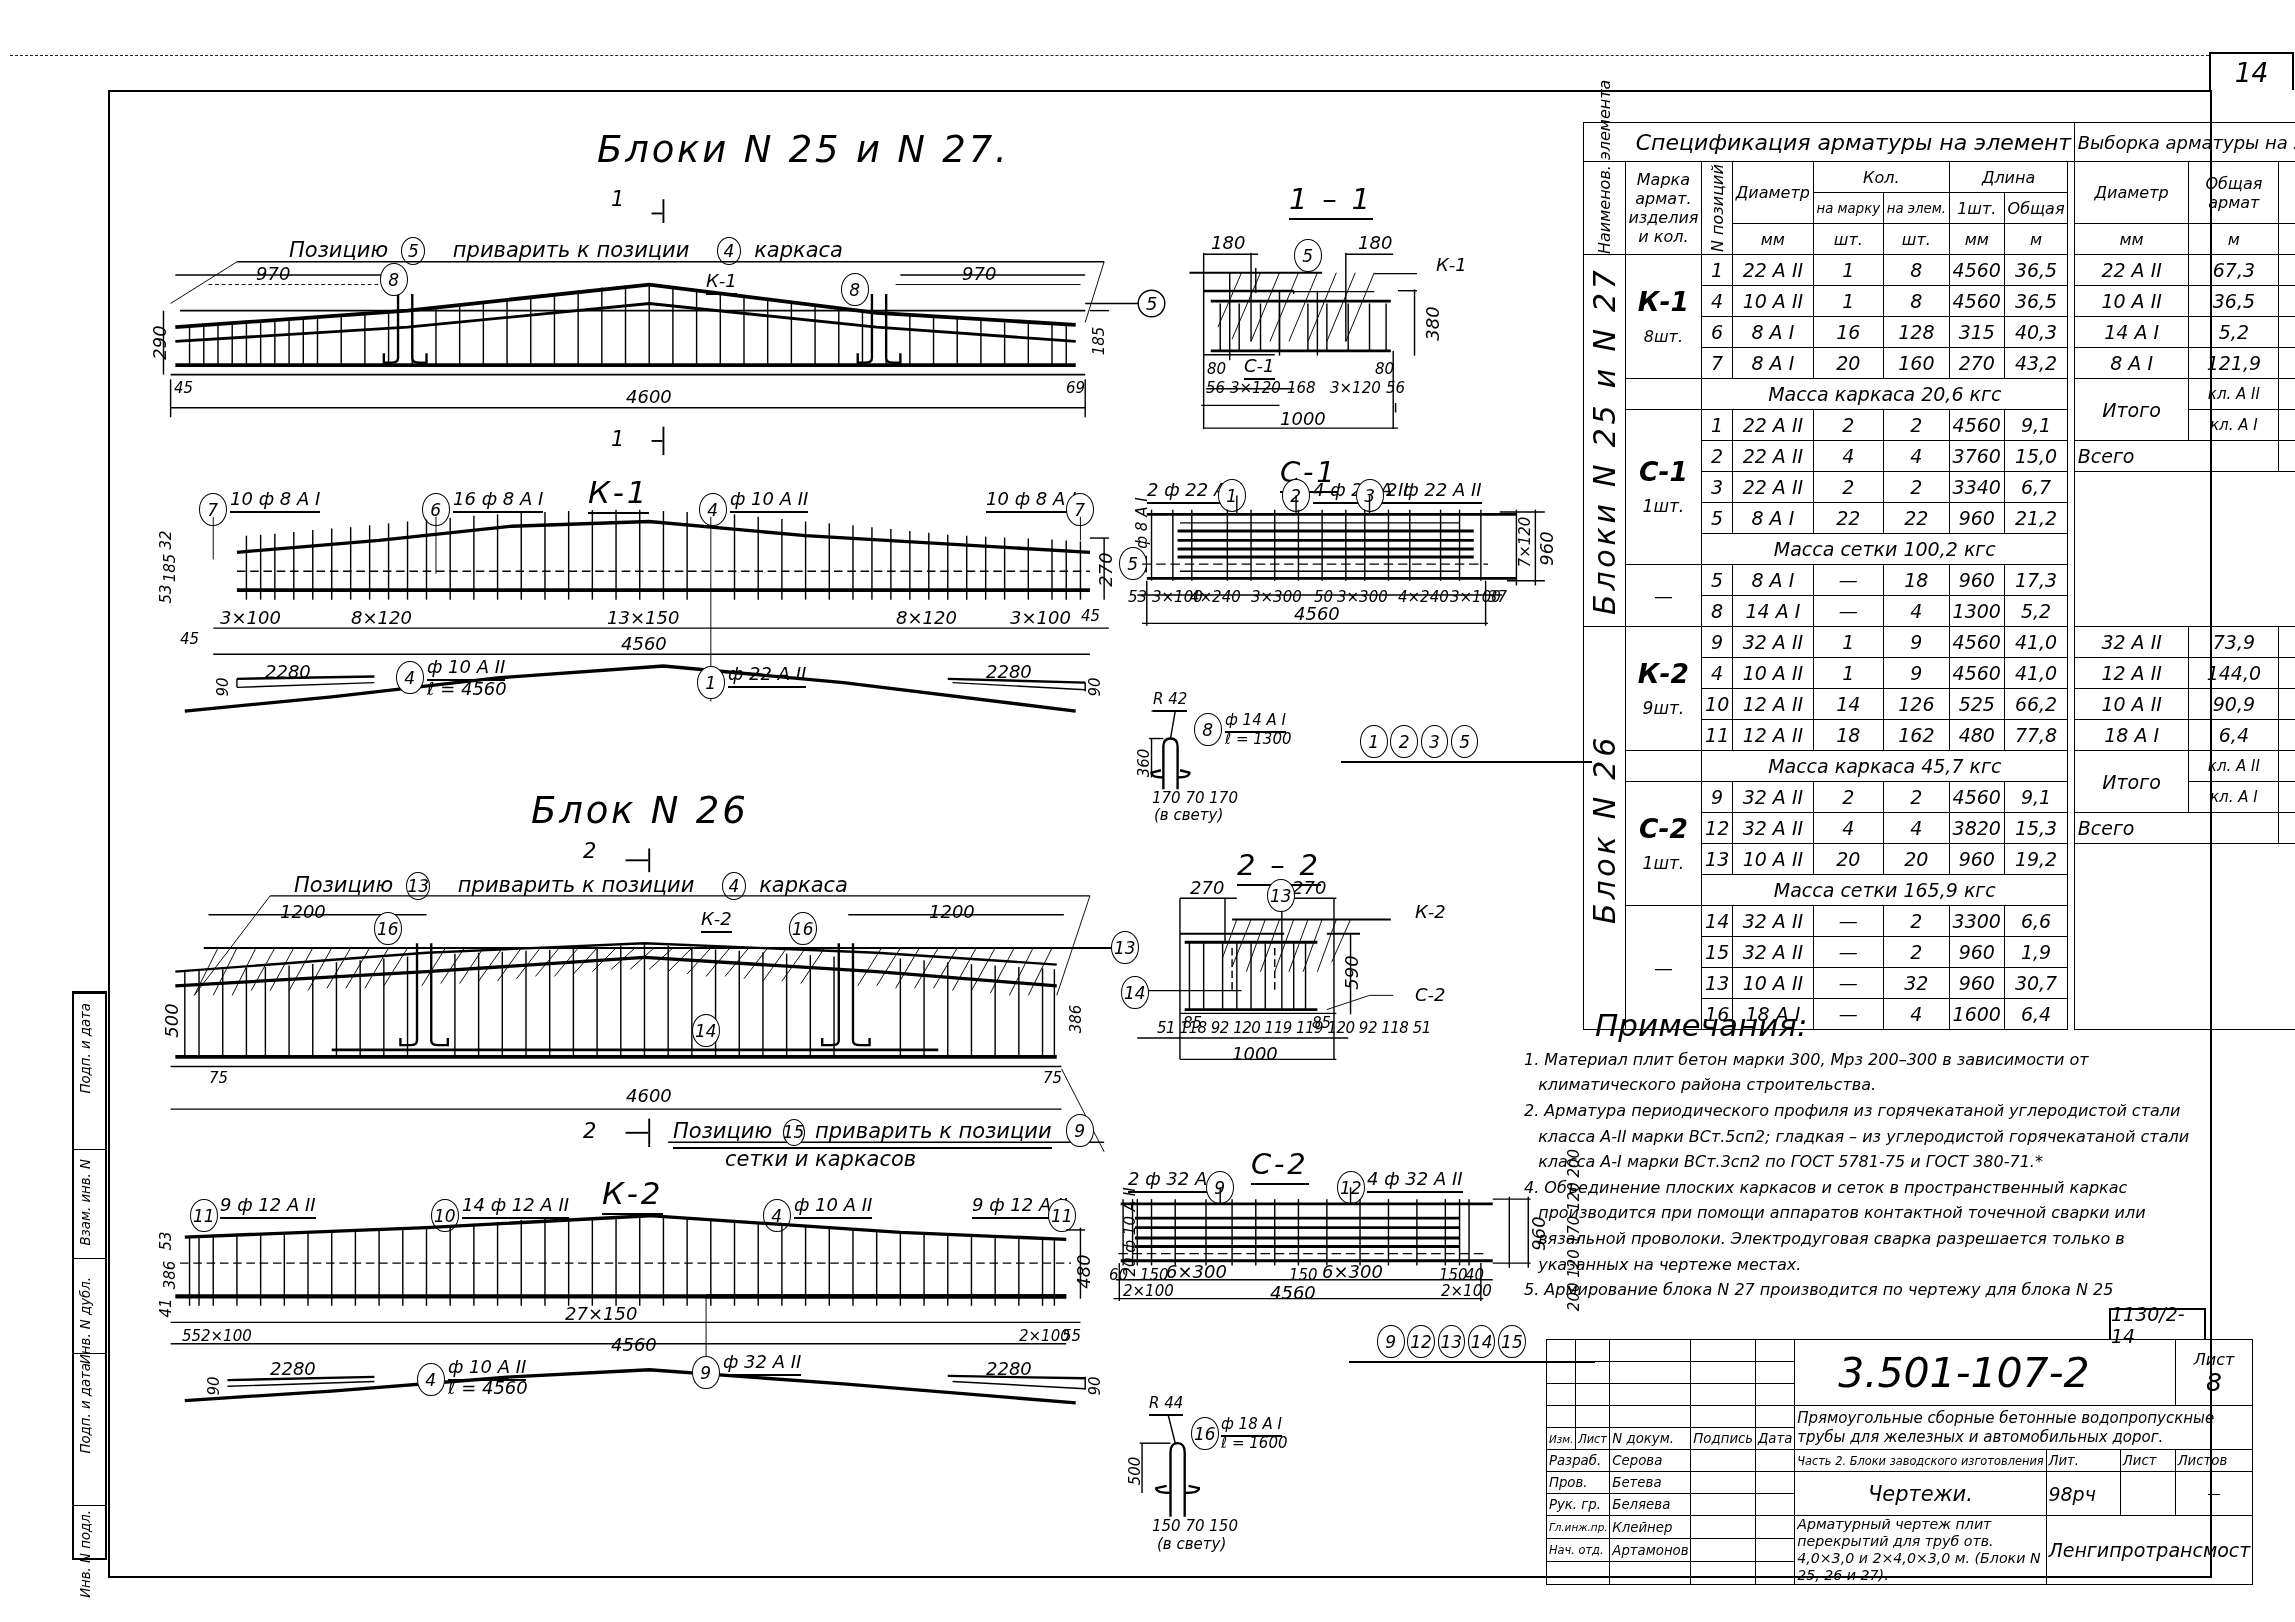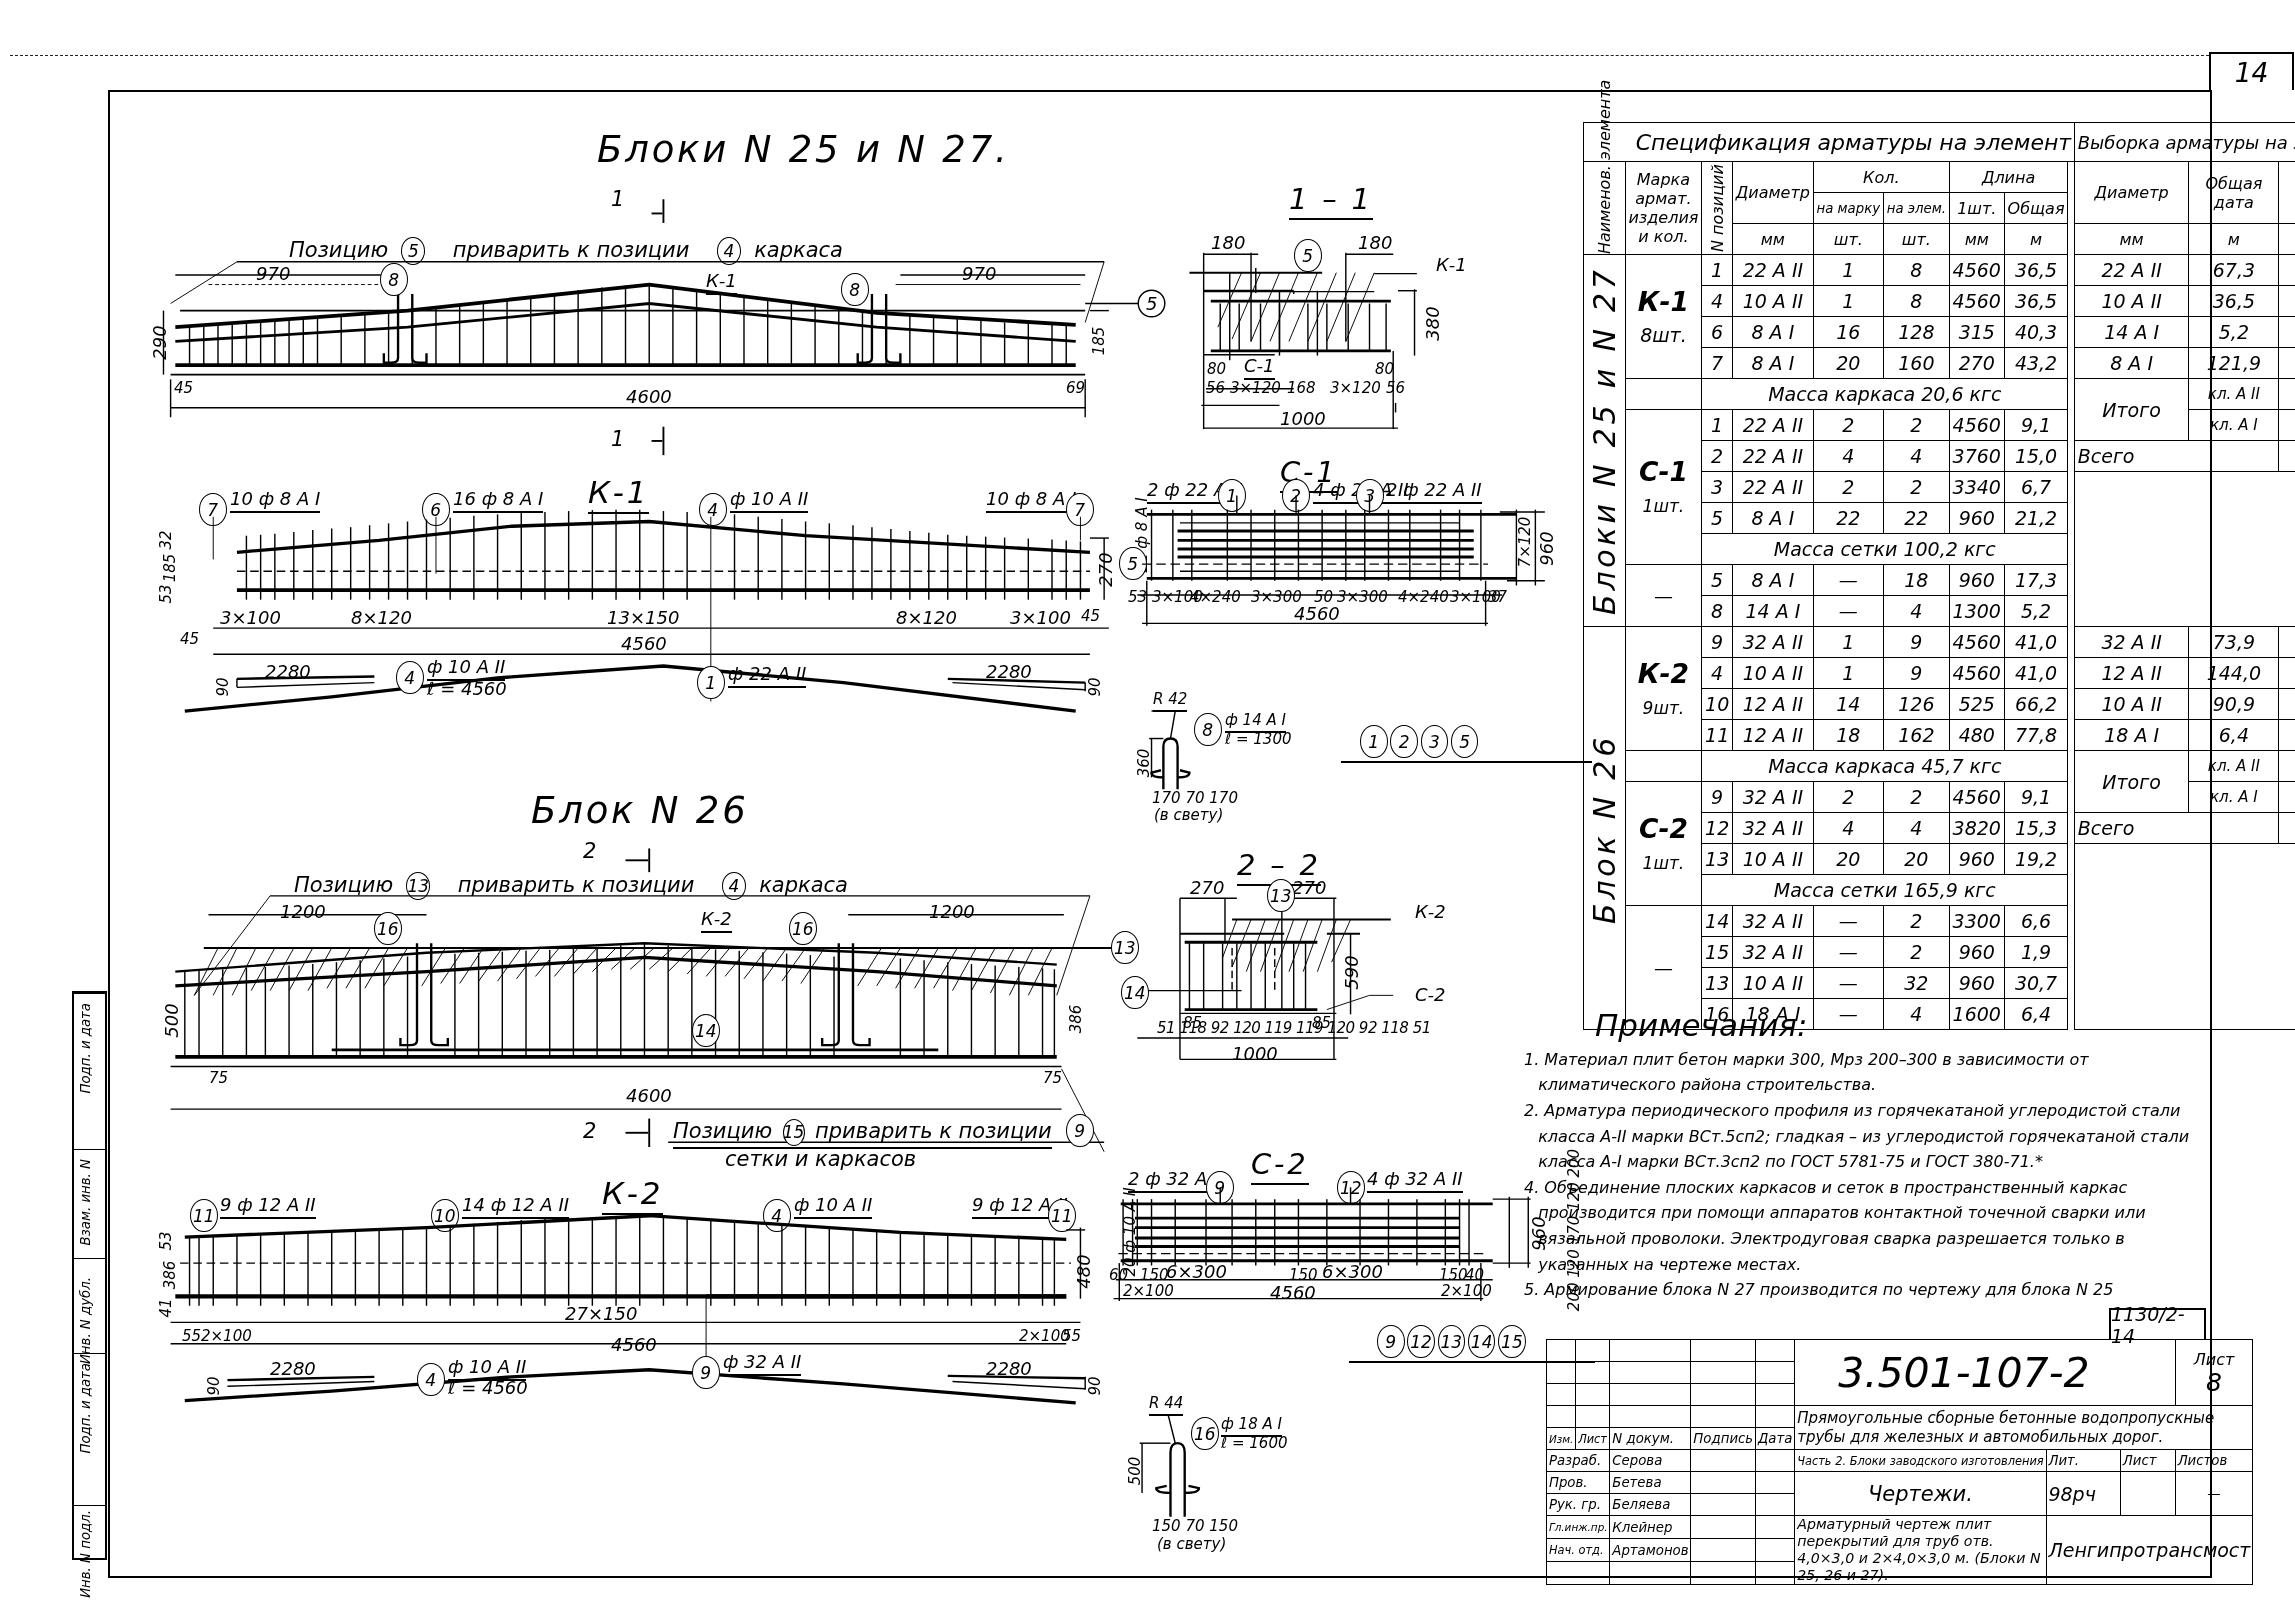--- a/index.html
+++ b/index.html
@@ -796,21 +796,21 @@
   </tr>
   <tr>
     <td rowspan="3" class="vert hdr" style="width:28.4px">Наименов. элемента</td>
     <td rowspan="3" class="hdr" style="width:62px;white-space:normal">Марка армат. изделия и кол.</td>
     <td rowspan="3" class="vert hdr" style="width:33px">N позиций</td>
     <td rowspan="2" class="hdr" style="width:62px">Диаметр</td>
     <td colspan="2" class="hdr">Кол.</td>
     <td colspan="2" class="hdr">Длина</td>
     <td class="noB"></td>
     <td rowspan="2" class="hdr" style="width:62px">Диаметр</td>
-    <td rowspan="2" class="hdr" style="width:57px;white-space:normal">Общая дата</td>
+    <td rowspan="2" class="hdr" style="width:57px;white-space:normal">Общая армат</td>
     <td rowspan="2" class="hdr" style="width:62px;white-space:normal">Общая масса</td>
   </tr>
   <tr>
     <td class="hdr" style="width:43px;font-size:13.3px">на марку</td>
     <td class="hdr" style="width:43px;font-size:13.3px">на элем.</td>
     <td class="hdr" style="width:66px">1шт.</td>
     <td class="hdr" style="width:62px">Общая</td>
     <td class="noB"></td>
   </tr>
   <tr>
@@ -820,21 +820,21 @@
     <td class="hdr">мм</td>
     <td class="hdr">м</td>
     <td class="noB"></td>
     <td class="hdr">мм</td>
     <td class="hdr">м</td>
     <td class="hdr">кгс</td>
   </tr>
 
   <tr>
     <td rowspan="12" class="vbig">Блоки N 25 и N 27</td>
-    <td rowspan="4" class="big"><span>К-1</span><br><span style="font-size:19px;font-weight:normal">8шт.</span></td>
+    <td rowspan="4" class="big"><span>К-1</span><br><span style="font-size:16px;font-weight:normal">8шт.</span></td>
     <td>1</td>
         <td>22 А II</td>
         <td>1</td>
         <td>8</td>
         <td>4560</td>
         <td>36,5</td>
     <td class="noB"></td>
     <td>22 А II</td>
         <td>67,3</td>
         <td>200,6</td>

